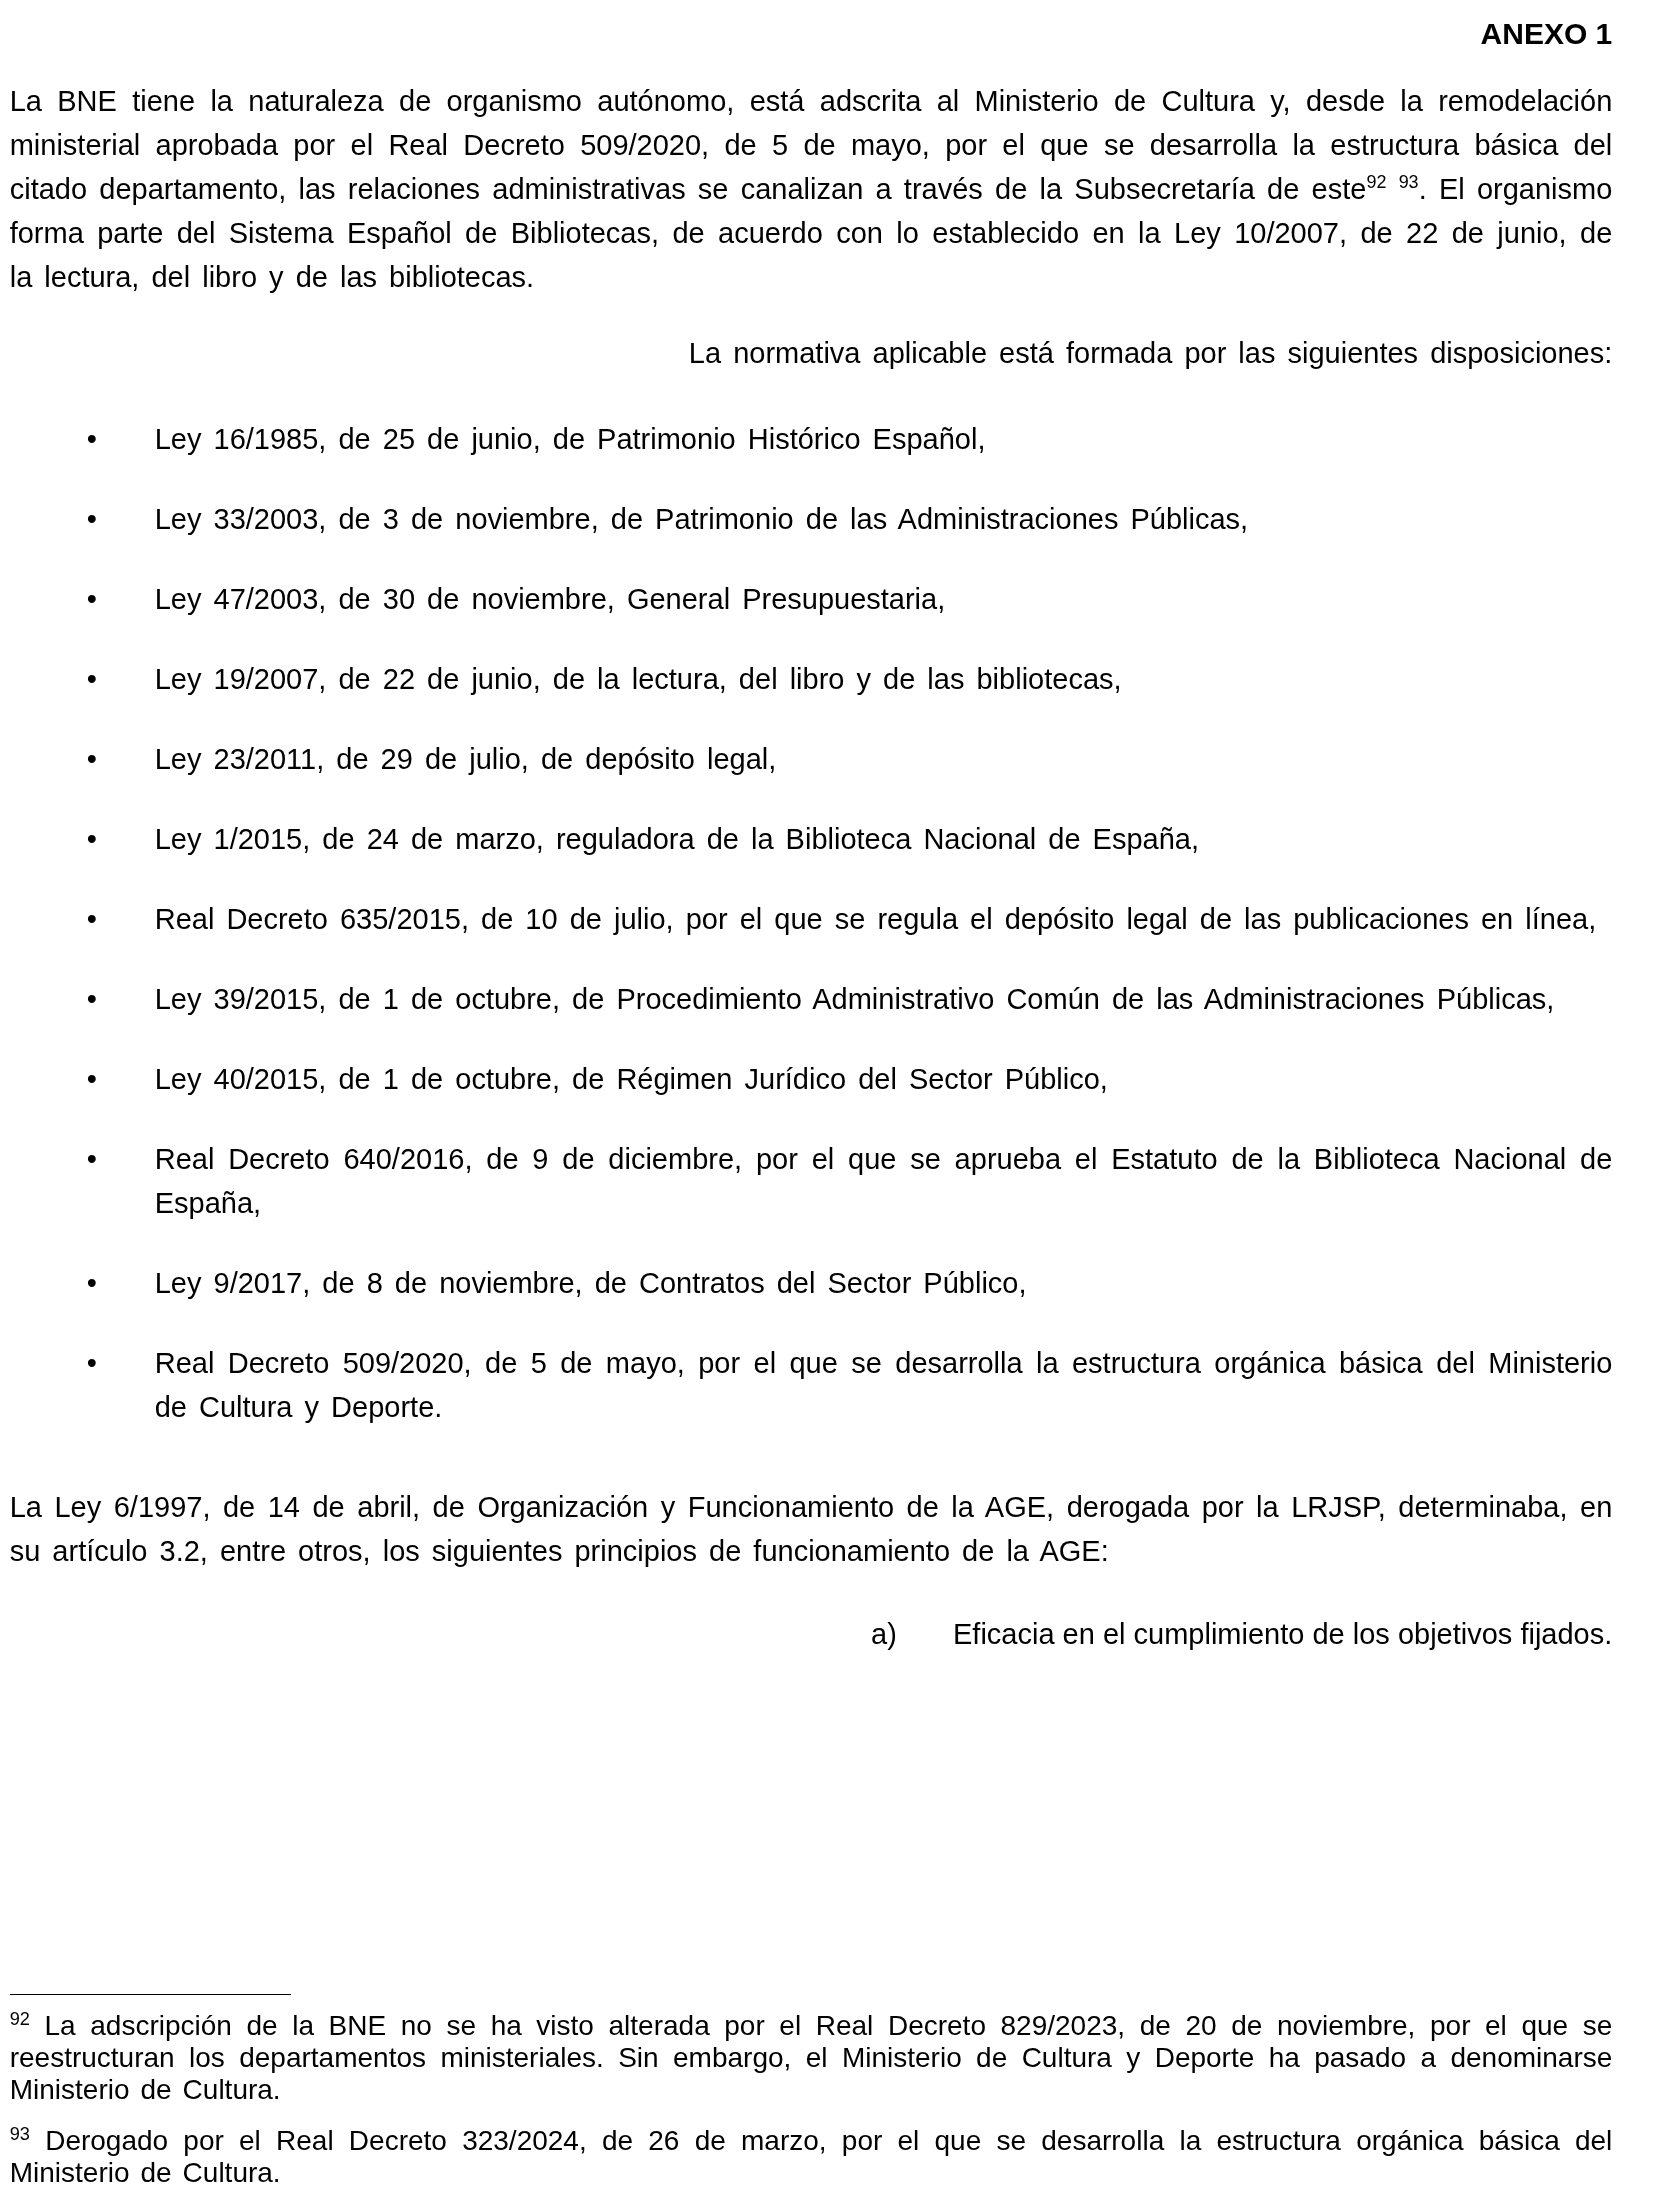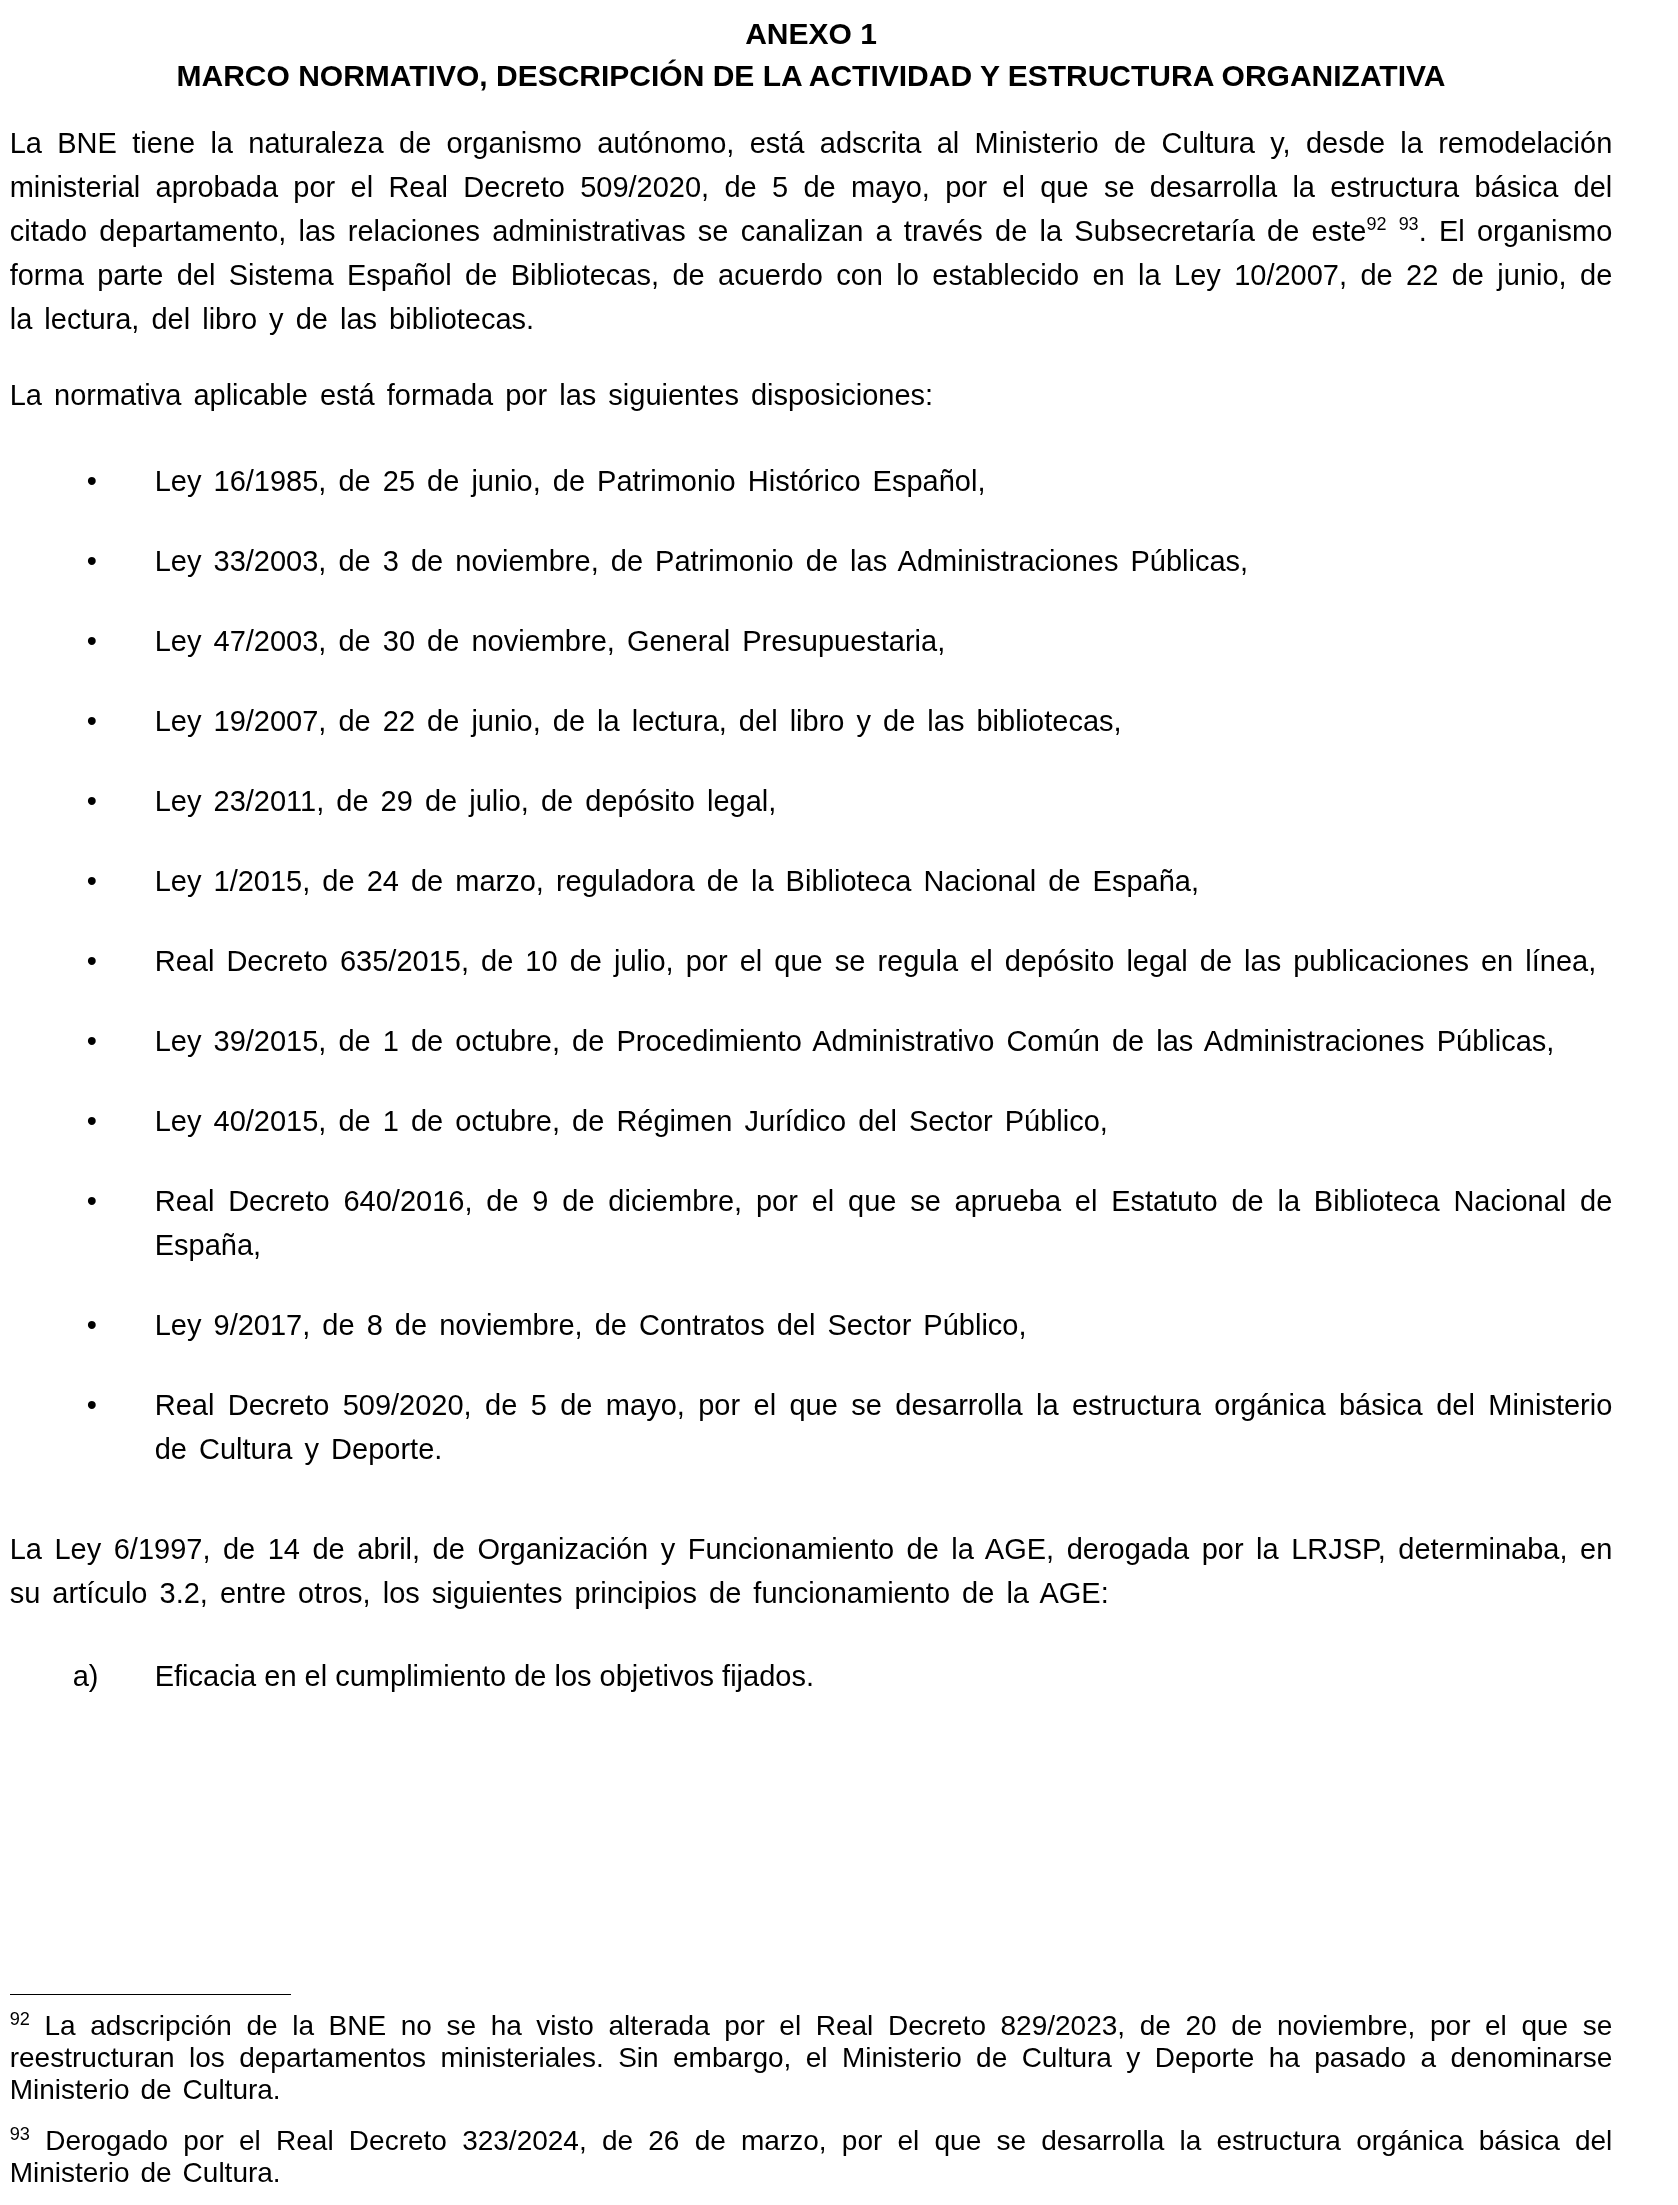--- a/index.html
+++ b/index.html
@@ -15,20 +15,21 @@
   }
   .page {
     box-sizing: border-box;
     width: 1622px;
     height: 2205px;
     padding: 13px 9.7px 16px 9.7px;
     display: flex;
     flex-direction: column;
     overflow: hidden;
     background: #ffffff;
+    align-items: flex-end;
   }
   .doc-title {
     text-align: center;
     font-weight: bold;
     font-size: 30px;
     line-height: 42px;
   }
   .body-text {
     font-size: 29px;
     line-height: 44px;
@@ -92,21 +93,20 @@
   .footnote + .footnote { margin-top: 19.5px; }
   .footnote sup.ref { font-size: 0.65em; }
 </style>
 </head>
 <body>
 
 <div class="page">
 
   <div class="doc-title">
     <div>ANEXO 1</div>
-    <div>MARCO NORMATIVO, DESCRIPCIÓN DE LA ACTIVIDAD Y ESTRUCTURA ORGANIZATIVA</div>
   </div>
 
   <p class="body-text intro-paragraph"><span>La BNE tiene la naturaleza de organismo autónomo, está adscrita al Ministerio de Cultura y, desde la remodelación ministerial aprobada por el Real Decreto 509/2020, de 5 de mayo, por el que se desarrolla la estructura básica del citado departamento, las relaciones administrativas se canalizan a través de la Subsecretaría de este</span><sup class="ref">92</sup> <sup class="ref">93</sup><span>. El organismo forma parte del Sistema Español de Bibliotecas, de acuerdo con lo establecido en la Ley 10/2007, de 22 de junio, de la lectura, del libro y de las bibliotecas.</span></p>
 
   <p class="body-text lead-paragraph">La normativa aplicable está formada por las siguientes disposiciones:</p>
 
   <ul class="law-list">
     <li><span class="bullet">•</span><span>Ley 16/1985, de 25 de junio, de Patrimonio Histórico Español,</span></li>
     <li><span class="bullet">•</span><span>Ley 33/2003, de 3 de noviembre, de Patrimonio de las Administraciones Públicas,</span></li>
     <li><span class="bullet">•</span><span>Ley 47/2003, de 30 de noviembre, General Presupuestaria,</span></li>

